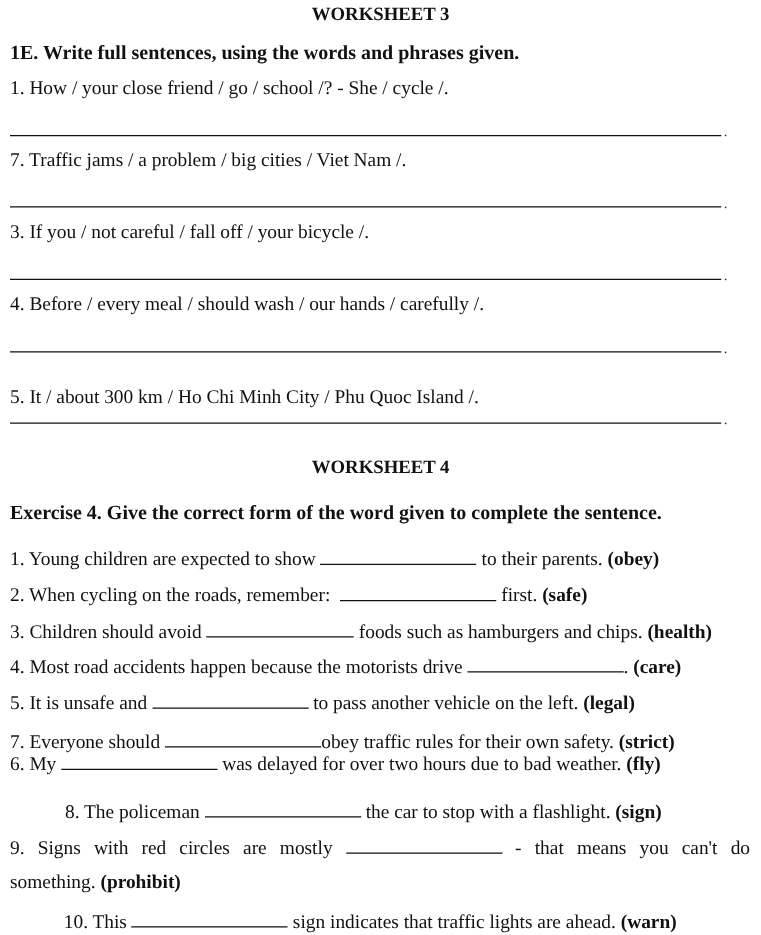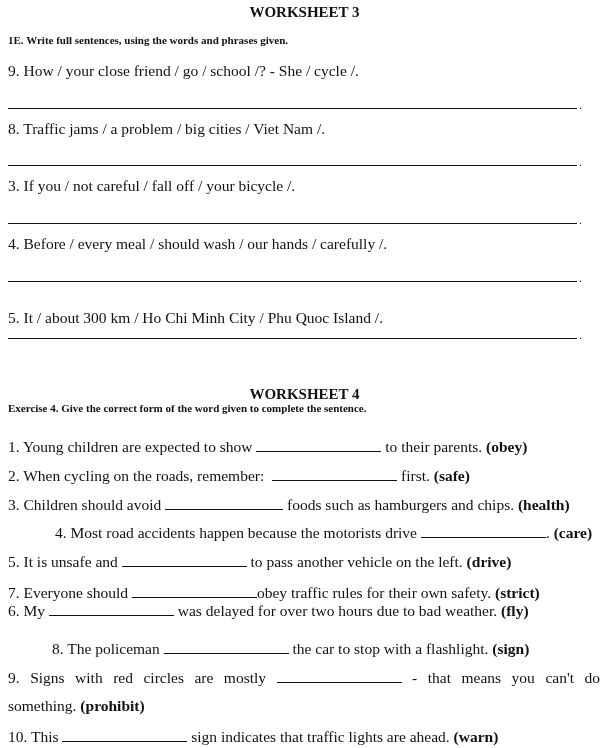--- a/index.html
+++ b/index.html
@@ -3,55 +3,55 @@
   <meta charset="utf-8">
   <style>
     html, body { margin: 0; padding: 0; background: #ffffff; }
     body {
       width: 609px; height: 748px; overflow: hidden; position: relative;
       font-family: "Liberation Serif", "DejaVu Serif", serif;
       color: #111111; font-size: 15.5px;
     }
     .abs { position: absolute; white-space: nowrap; }
     .title { left: 0; width: 609px; text-align: center; font-weight: bold; font-size: 15px; }
-    .heading { left: 8px; font-weight: bold; font-size: 11px; }
+    .heading { left: 8px; font-weight: bold; font-size: 16px; }
     .q { left: 8px; }
     .answer-line { position: absolute; left: 8px; width: 569px; height: 0; border-top: 1.3px solid #111; }
     .answer-dot { position: absolute; left: 579px; font-size: 12px; color: #333; }
     .blank { display: inline-block; border-bottom: 1.3px solid #111; height: 14px; vertical-align: baseline; }
     .b { font-weight: bold; }
     .justify { left: 8px; width: 592px; white-space: normal; text-align: justify; text-align-last: justify; }
   </style>
 </head>
 <body>
 
 <div class="abs title" style="top:4px;">WORKSHEET 3</div>
 <div class="abs heading" style="top:34px;">1E. Write full sentences, using the words and phrases given.</div>
 
-<div class="abs q" style="top:62px;">9. How / your close friend / go / school /? - She / cycle /.</div>
+<div class="abs q" style="top:62px;">1. How / your close friend / go / school /? - She / cycle /.</div>
 <div class="answer-line" style="top:108px;"></div>
 <div class="answer-dot" style="top:98px;">.</div>
 
-<div class="abs q" style="top:120px;">8. Traffic jams / a problem / big cities / Viet Nam /.</div>
+<div class="abs q" style="top:120px;">7. Traffic jams / a problem / big cities / Viet Nam /.</div>
 <div class="answer-line" style="top:165px;"></div>
 <div class="answer-dot" style="top:155px;">.</div>
 
 <div class="abs q" style="top:177px;">3. If you / not careful / fall off / your bicycle /.</div>
 <div class="answer-line" style="top:223px;"></div>
 <div class="answer-dot" style="top:213px;">.</div>
 
 <div class="abs q" style="top:235px;">4. Before / every meal / should wash / our hands / carefully /.</div>
 <div class="answer-line" style="top:281px;"></div>
 <div class="answer-dot" style="top:271px;">.</div>
 
 <div class="abs q" style="top:309px;">5. It / about 300 km / Ho Chi Minh City / Phu Quoc Island /.</div>
 <div class="answer-line" style="top:338px;"></div>
 <div class="answer-dot" style="top:328px;">.</div>
 
-<div class="abs title" style="top:386px;">WORKSHEET 4</div>
+<div class="abs title" style="top:366px;">WORKSHEET 4</div>
 <div class="abs heading" style="top:385px;margin-top:17px;">Exercise 4. Give the correct form of the word given to complete the sentence.</div>
 
 <div class="abs q" style="top:437px;">
   <span>1. Young children are expected to show</span>
   <span class="blank" style="width:125px;"></span>
   <span>to their parents.</span>
   <span class="b">(obey)</span>
 </div>
 
 <div class="abs q" style="top:466px;">
@@ -61,31 +61,31 @@
   <span class="b">(safe)</span>
 </div>
 
 <div class="abs q" style="top:495px;">
   <span>3. Children should avoid</span>
   <span class="blank" style="width:118px;"></span>
   <span>foods such as hamburgers and chips.</span>
   <span class="b">(health)</span>
 </div>
 
-<div class="abs q" style="top:523px;margin-left:47px;">
+<div class="abs q" style="top:523px;">
   <span>4. Most road accidents happen because the motorists drive</span>
   <span class="blank" style="width:125px;"></span><span>.</span>
   <span class="b">(care)</span>
 </div>
 
 <div class="abs q" style="top:552px;">
   <span>5. It is unsafe and</span>
   <span class="blank" style="width:125px;"></span>
   <span>to pass another vehicle on the left.</span>
-  <span class="b">(drive)</span>
+  <span class="b">(legal)</span>
 </div>
 
 <div class="abs q" style="top:601px;text-align:right;">
   <span>6. My</span>
   <span class="blank" style="width:125px;"></span>
   <span>was delayed for over two hours due to bad weather.</span>
   <span class="b">(fly)</span>
 </div>
 
 <div class="abs q" style="top:583px;">
@@ -104,18 +104,18 @@
 <div class="abs justify" style="top:668px;">
   <span>9. Signs with red circles are mostly</span>
   <span class="blank" style="width:125px;"></span>
   <span>- that means you can't do</span>
 </div>
 <div class="abs q" style="top:697px;">
   <span>something.</span>
   <span class="b">(prohibit)</span>
 </div>
 
-<div class="abs q" style="top:727px;">
+<div class="abs q" style="top:727px;margin-left:43px;">
   <span>10. This</span>
   <span class="blank" style="width:125px;"></span>
   <span>sign indicates that traffic lights are ahead.</span>
   <span class="b">(warn)</span>
 </div>
 
 </body></html>

